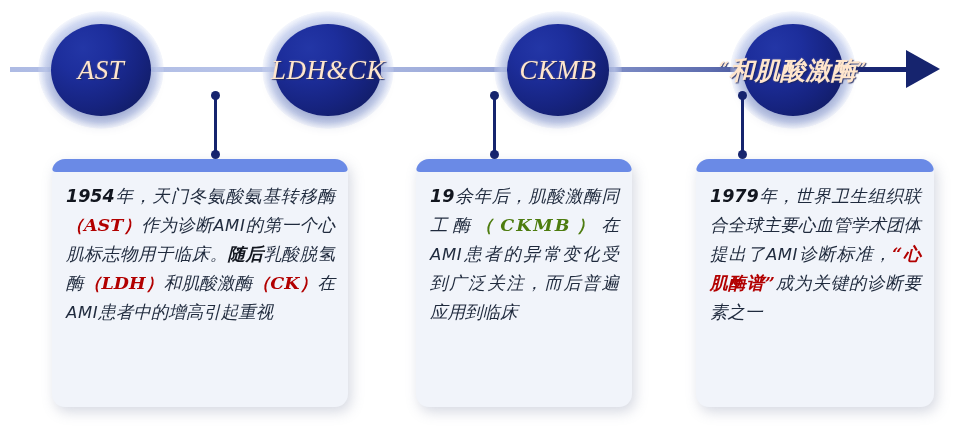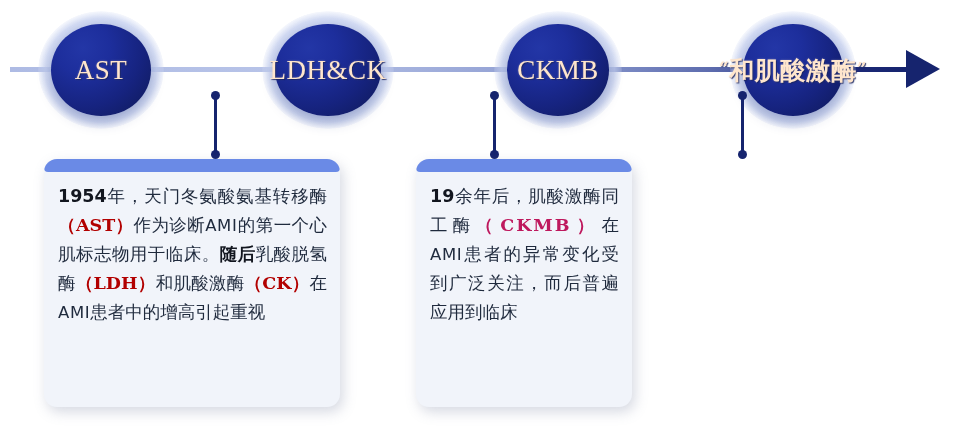--- a/index.html
+++ b/index.html
@@ -7,20 +7,21 @@
     padding: 0;
     background: #ffffff;
   }
   #canvas {
     position: relative;
     width: 958px;
     height: 427px;
     background: #ffffff;
     overflow: hidden;
     font-family: "Liberation Serif", "DejaVu Serif", serif;
+    font-style: italic;
   }
 
   
   .axis-line {
     position: absolute;
     left: 10px;
     top: 67px;
     width: 898px;
     height: 5px;
     background: linear-gradient(to right,
@@ -155,21 +156,21 @@
   .card-text .lat {
     font-family: "DejaVu Sans", "Liberation Sans", sans-serif;
     font-size: 16.5px;
     letter-spacing: 0.6px;
   }
   .card-text .hl {
     color: #b20000;
     font-weight: bold;
   }
   .card-text .hl-wide {
-    color: #be185d;
+    color: #4d7c0f;
     font-weight: bold;
     letter-spacing: 2px;
   }
   .card-text .bold-cjk { font-weight: bold; color: #12161f; }
 </style>
 </head>
 <body>
 
 <div id="canvas">
 
@@ -211,28 +212,34 @@
     <div class="stem"></div>
     <div class="dot top"></div>
     <div class="dot bottom"></div>
   </div>
   <div class="connector" style="left:738px; top:91px; height:68px;">
     <div class="stem"></div>
     <div class="dot top"></div>
     <div class="dot bottom"></div>
   </div>
 
-  <div class="card" style="left:44px; top:159px; width:296px; height:248px;">
+  <div class="card" style="left:52px; top:159px; width:296px; height:248px;">
     <div class="card-bar"></div>
     <div class="card-text">
       <span class="num">1954</span><span>年，天门冬氨酸氨基转移酶</span><span class="hl">（AST）</span><span>作为诊断</span><span class="lat">AMI</span><span>的第一个心肌标志物用于临床。</span><span class="bold-cjk">随后</span><span>乳酸脱氢酶</span><span class="hl">（LDH）</span><span>和肌酸激酶</span><span class="hl">（CK）</span><span>在</span><span class="lat">AMI</span><span>患者中的增高引起重视</span>
     </div>
   </div>
 
   <div class="card" style="left:416px; top:159px; width:216px; height:248px;">
     <div class="card-bar"></div>
     <div class="card-text">
       <span class="num">19</span><span>余年后，肌酸激酶同工酶</span><span class="hl-wide">（CKMB）</span><span>在</span><span class="lat">AMI</span><span>患者的异常变化受到广泛关注，而后普遍应用到临床</span>
     </div>
   </div>
 
+  <div class="card" style="left:696px; top:159px; width:238px; height:248px;">
+    <div class="card-bar"></div>
+    <div class="card-text">
+      <span class="num">1979</span><span>年，世界卫生组织联合全球主要心血管学术团体提出了</span><span class="lat">AMI</span><span>诊断标准，</span><span class="hl">“心肌酶谱”</span><span>成为关键的诊断要素之一</span>
+    </div>
+  </div>
 
 </div>
 
 </body></html>

